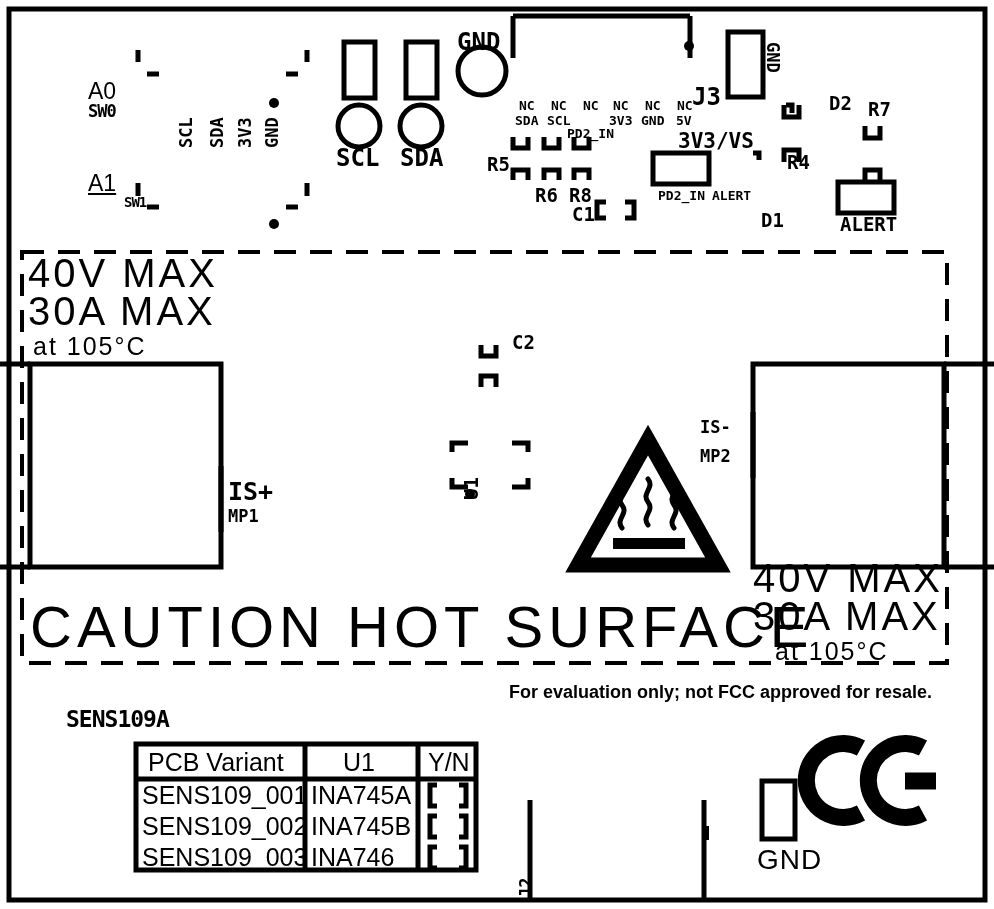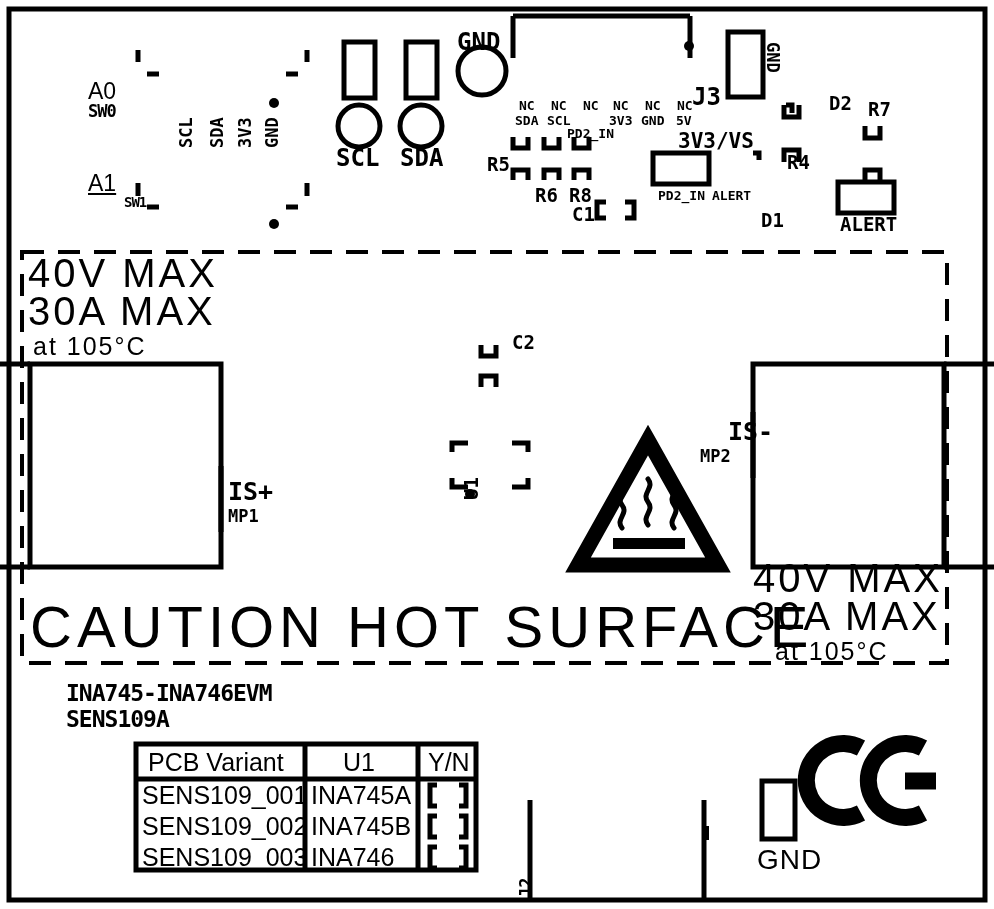--- a/index.html
+++ b/index.html
@@ -207,28 +207,28 @@
   <div class="lbl thin" style="left:28px;top:253px;font-size:40px;letter-spacing:3px;">40V MAX</div>
   <div class="lbl thin" style="left:28px;top:291px;font-size:40px;letter-spacing:3px;">30A MAX</div>
   <div class="lbl thin" style="left:33px;top:334px;font-size:25px;letter-spacing:2px;">at 105°C</div>
 
   <div class="lbl thin" style="left:753px;top:558px;font-size:40px;letter-spacing:3px;">40V MAX</div>
   <div class="lbl thin" style="left:753px;top:596px;font-size:40px;letter-spacing:3px;">30A MAX</div>
   <div class="lbl thin" style="left:775px;top:639px;font-size:25px;letter-spacing:2px;">at 105°C</div>
 
   <div class="lbl mono" style="left:228px;top:479px;font-size:25px;">IS+</div>
   <div class="lbl mono" style="left:228px;top:508px;font-size:17px;">MP1</div>
-  <div class="lbl mono" style="left:728px;top:419px;font-size:25px;">IS-</div>
+  <div class="lbl mono" style="left:700px;top:419px;font-size:17px;">IS-</div>
   <div class="lbl mono" style="left:700px;top:448px;font-size:17px;">MP2</div>
 
   <div class="lbl thin" style="left:30px;top:598px;font-size:58px;letter-spacing:5px;">CAUTION HOT SURFACE</div>
 
-  <div class="lbl mono" style="left:66px;top:682px;font-size:23px;letter-spacing:-1px;">INA745-INA746EVM</div>
   <div class="lbl mono" style="left:66px;top:708px;font-size:23px;letter-spacing:-1px;">SENS109A</div>
 
+  <div class="lbl sans" style="left:509px;top:683px;font-size:18px;font-weight:bold;">For evaluation only; not FCC approved for resale.</div>
 
   <div class="lbl sans" style="left:148px;top:750px;font-size:25px;text-align:right;">PCB Variant</div>
   <div class="lbl sans" style="left:343px;top:750px;font-size:25px;">U1</div>
   <div class="lbl sans" style="left:428px;top:750px;font-size:25px;">Y/N</div>
 
   <div class="lbl sans" style="left:142px;top:783px;font-size:25px;">SENS109_001</div>
   <div class="lbl sans" style="left:311px;top:783px;font-size:25px;">INA745A</div>
 
   <div class="lbl sans" style="left:142px;top:814px;font-size:25px;">SENS109_002</div>
   <div class="lbl sans" style="left:311px;top:814px;font-size:25px;">INA745B</div>

